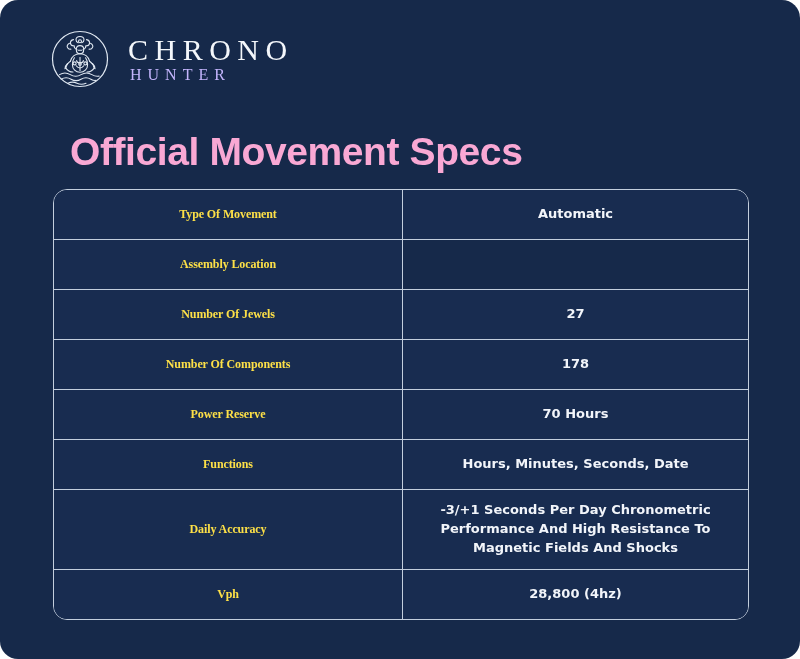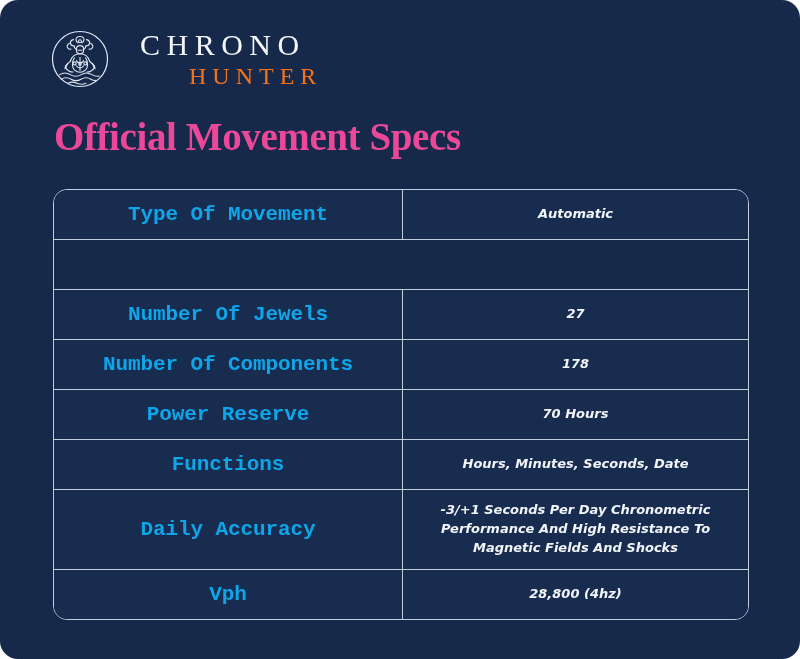--- a/index.html
+++ b/index.html
@@ -23,22 +23,22 @@
     border-radius: 18px;
     overflow: hidden;
   }
 
   
   .brand {
     position: absolute;
     left: 48px;
     top: 27px;
     display: flex;
-    align-items: flex-end;
-    gap: 28px;
+    align-items: center;
+    gap: 16px;
   }
   .brand-mark {
     width: 64px;
     height: 64px;
     flex: 0 0 64px;
     display: block;
   }
   .brand-words {
     display: flex;
     flex-direction: column;
@@ -49,41 +49,40 @@
     font-family: "Liberation Serif", serif;
     font-size: 30px;
     line-height: 1.02;
     letter-spacing: 6.5px;
     color: #f4f7fb;
     font-weight: 400;
     white-space: nowrap;
   }
   .brand-bottom {
     font-family: "Liberation Serif", serif;
-    font-size: 24px;
+    font-size: 16px;
     line-height: 1.25;
     letter-spacing: 6px;
-    color: #f97316;
+    color: #c4b5fd;
     font-weight: 400;
     white-space: nowrap;
     padding-left: 2px;
-    margin-left: 47px;
   }
 
   
   .page-title {
     position: absolute;
     left: 54px;
     top: 114px;
-    margin: 0;
-    font-family: Liberation Serif, serif;
+    margin: 16px;
+    font-family: Liberation Sans, sans-serif;
     font-size: 39px;
     font-weight: 700;
     letter-spacing: -0.4px;
-    color: #ec4899;
+    color: #f9a8d4;
     white-space: nowrap;
   }
 
   
   .spec-table {
     position: absolute;
     left: 53px;
     top: 189px;
     width: 696px;
     border: 1.6px solid #c3cedd;
@@ -108,33 +107,32 @@
     justify-content: center;
     text-align: center;
     box-sizing: border-box;
     background: #182c50;
   }
   .spec-label {
     width: 349px;
     flex: 0 0 349px;
     border-right: 1.6px solid #c3cedd;
     padding: 10px 14px;
-    font-family: Liberation Mono, monospace;
-    font-size: 21px;
+    font-family: Liberation Serif, serif;
+    font-size: 12px;
     font-weight: 700;
     letter-spacing: -0.1px;
-    color: #0ea5e9;
+    color: #fde047;
   }
   .spec-value {
     flex: 1 1 auto;
     padding: 11px 26px;
     font-family: "DejaVu Sans", sans-serif;
     font-size: 13px;
     font-weight: 700;
-    font-style: italic;
     line-height: 1.45;
     color: #f2f5fa;
   }
   .row-tall { min-height: 77px; }
 </style>
 </head>
 <body>
 
 <div class="card">
 
@@ -190,20 +188,21 @@
   <h1 class="page-title">Official Movement Specs</h1>
 
   <div class="spec-table">
 
     <div class="spec-row">
       <div class="spec-label">Type Of Movement</div>
       <div class="spec-value">Automatic</div>
     </div>
 
     <div class="spec-row">
+      <div class="spec-label">Assembly Location</div>
     </div>
 
     <div class="spec-row">
       <div class="spec-label">Number Of Jewels</div>
       <div class="spec-value">27</div>
     </div>
 
     <div class="spec-row">
       <div class="spec-label">Number Of Components</div>
       <div class="spec-value">178</div>

